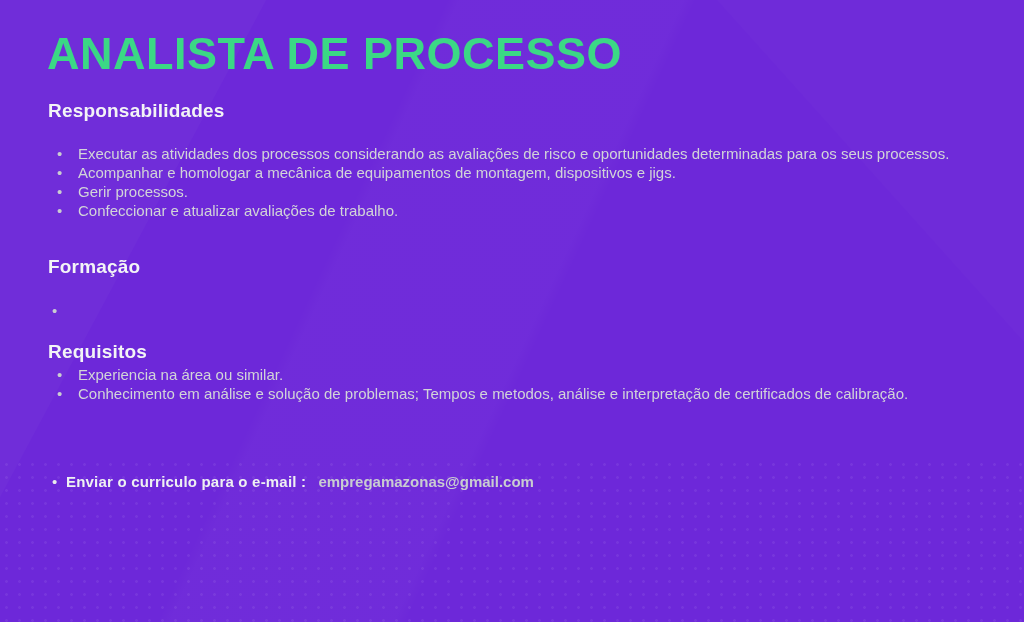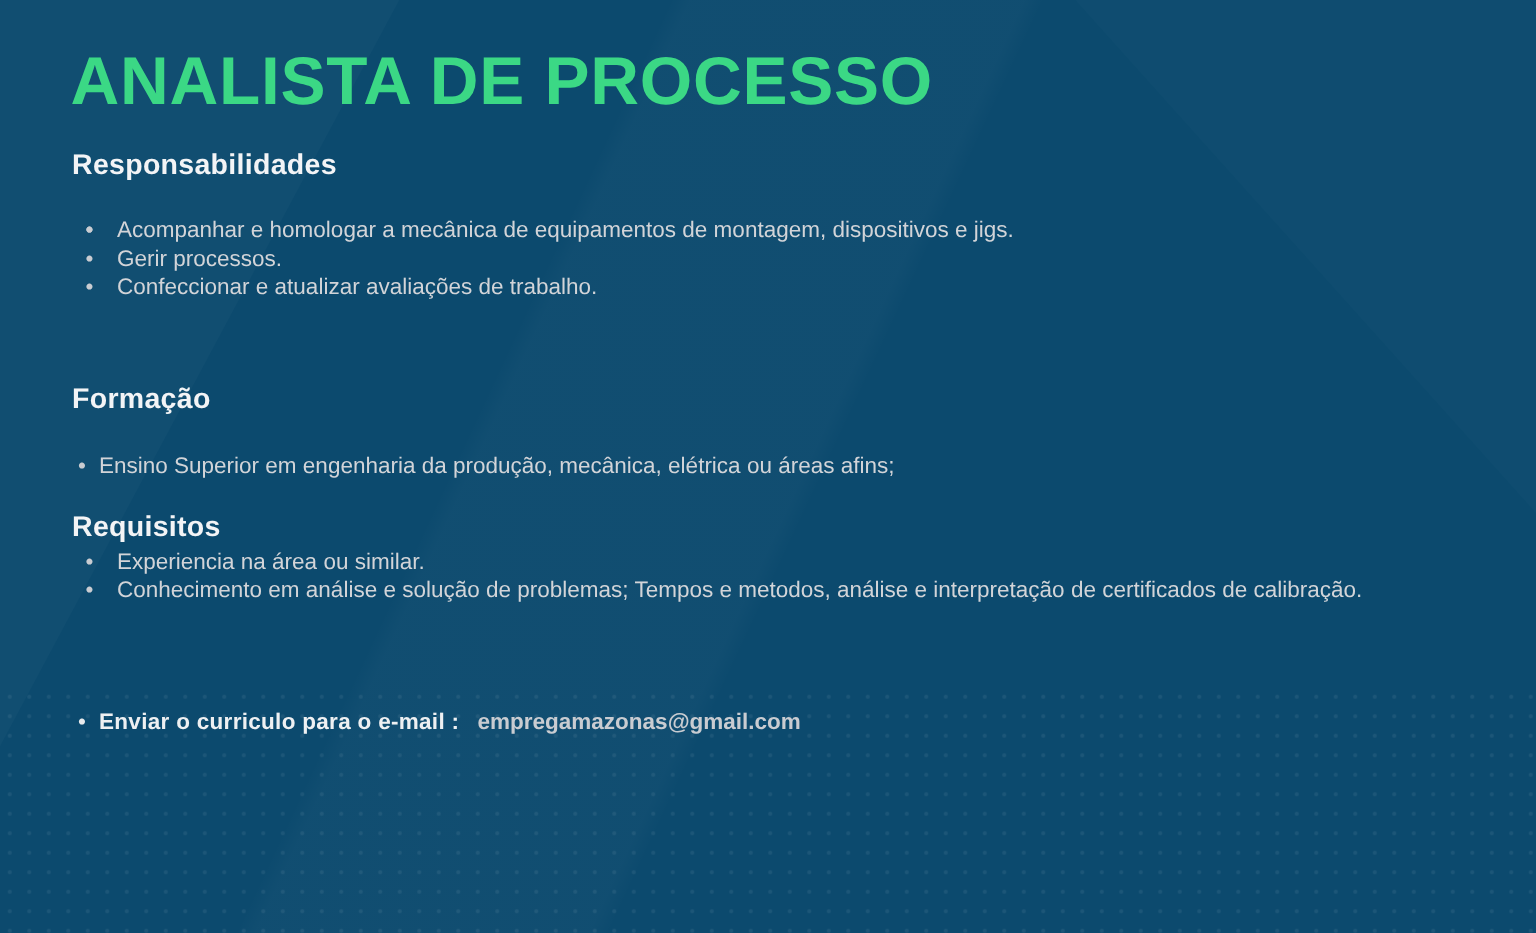--- a/index.html
+++ b/index.html
@@ -4,21 +4,21 @@
 <style>
   html, body {
     margin: 0;
     padding: 0;
     background: #000;
   }
   .slide {
     position: relative;
     width: 1024px;
     height: 622px;
-    background: #0c4a6e;
+    background: #6d28d9;
     overflow: hidden;
     font-family: "Liberation Sans", sans-serif;
     color: #d2d4d8;
   }
   
   .facet { position: absolute; inset: 0; pointer-events: none; }
   .facet-left {
     background: rgba(255,255,255,0.022);
     clip-path: polygon(0 0, 26% 0, 0 80%);
   }
@@ -128,40 +128,40 @@
   <div class="facet facet-left"></div>
   <div class="facet facet-right"></div>
   <div class="dot-grid"></div>
 
   <div class="page-title">ANALISTA DE PROCESSO</div>
 
   <div class="section-heading h-resp">Responsabilidades</div>
   <ul class="bullets indent-wide list-resp">
     <li>
       <span class="bullet">•</span>
+      <span>Executar as atividades dos processos considerando as avaliações de risco e oportunidades determinadas para os seus processos.</span>
     </li>
     <li>
       <span class="bullet">•</span>
       <span>Acompanhar e homologar a mecânica de equipamentos de montagem, dispositivos e jigs.</span>
     </li>
     <li>
       <span class="bullet">•</span>
       <span>Gerir processos.</span>
     </li>
     <li>
       <span class="bullet">•</span>
       <span>Confeccionar e atualizar avaliações de trabalho.</span>
     </li>
   </ul>
 
   <div class="section-heading h-form">Formação</div>
   <ul class="bullets indent-narrow list-form">
     <li>
       <span class="bullet">•</span>
-      <span>Ensino Superior em engenharia da produção, mecânica, elétrica ou áreas afins;</span>
     </li>
   </ul>
 
   <div class="section-heading h-req">Requisitos</div>
   <ul class="bullets indent-wide list-req">
     <li>
       <span class="bullet">•</span>
       <span>Experiencia na área ou similar.</span>
     </li>
     <li>

